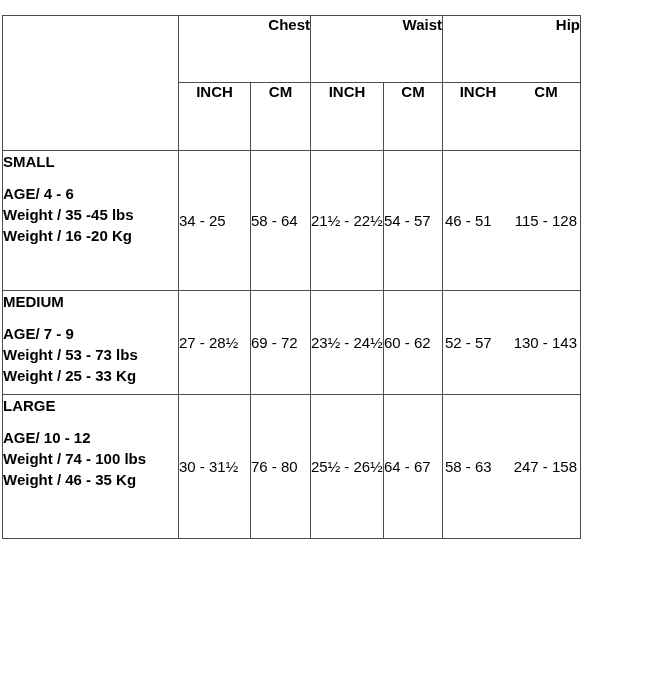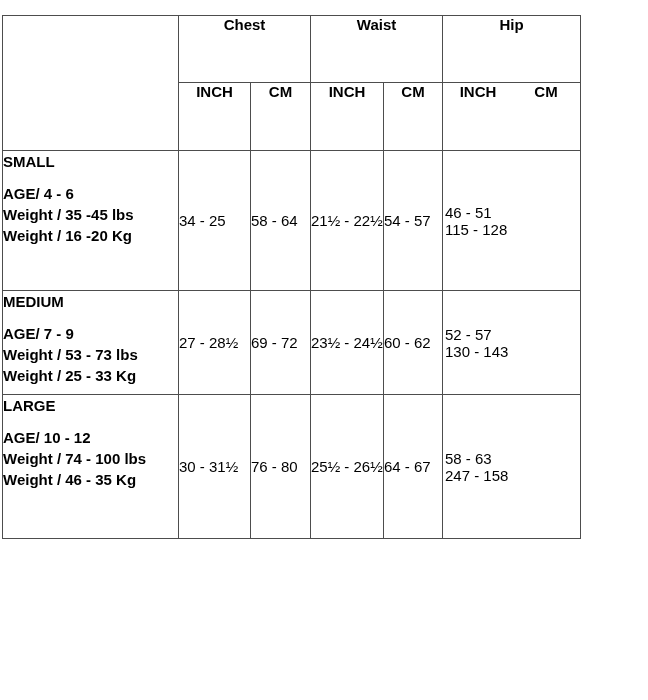--- a/index.html
+++ b/index.html
@@ -34,21 +34,21 @@
   }
   tr.h1 { height: 67px; }
   tr.h2 { height: 68px; }
   tr.r0 { height: 140px; }
   tr.r1 { height: 104px; }
   tr.r2 { height: 144px; }
 
   td.group {
     font-weight: bold;
     vertical-align: top;
-    text-align: center;
+    text-align: right;
     padding: 12px 0 0 15px;
   }
   td.sub {
     font-weight: bold;
     vertical-align: top;
     text-align: center;
     padding-top: 16px;
   }
   td.hip-sub { vertical-align: top; padding-top: 16px; }
   .hip-sub-inner { display: flex; }
@@ -70,21 +70,20 @@
 
   td.val {
     vertical-align: middle;
     padding: 0 0 14px 2px;
   }
   td.hip-val { vertical-align: middle; padding: 0 0 14px 0; }
   .hip-val-inner {
     display: flex;
     justify-content: space-between;
     padding: 0 3px 0 2px;
-    flex-direction: column;
   }
 
   .note {
     margin-top: 50px;
     margin-left: 1px;
     font-size: 15px;
     line-height: 22px;
     color: #000000;
   }
 </style>

